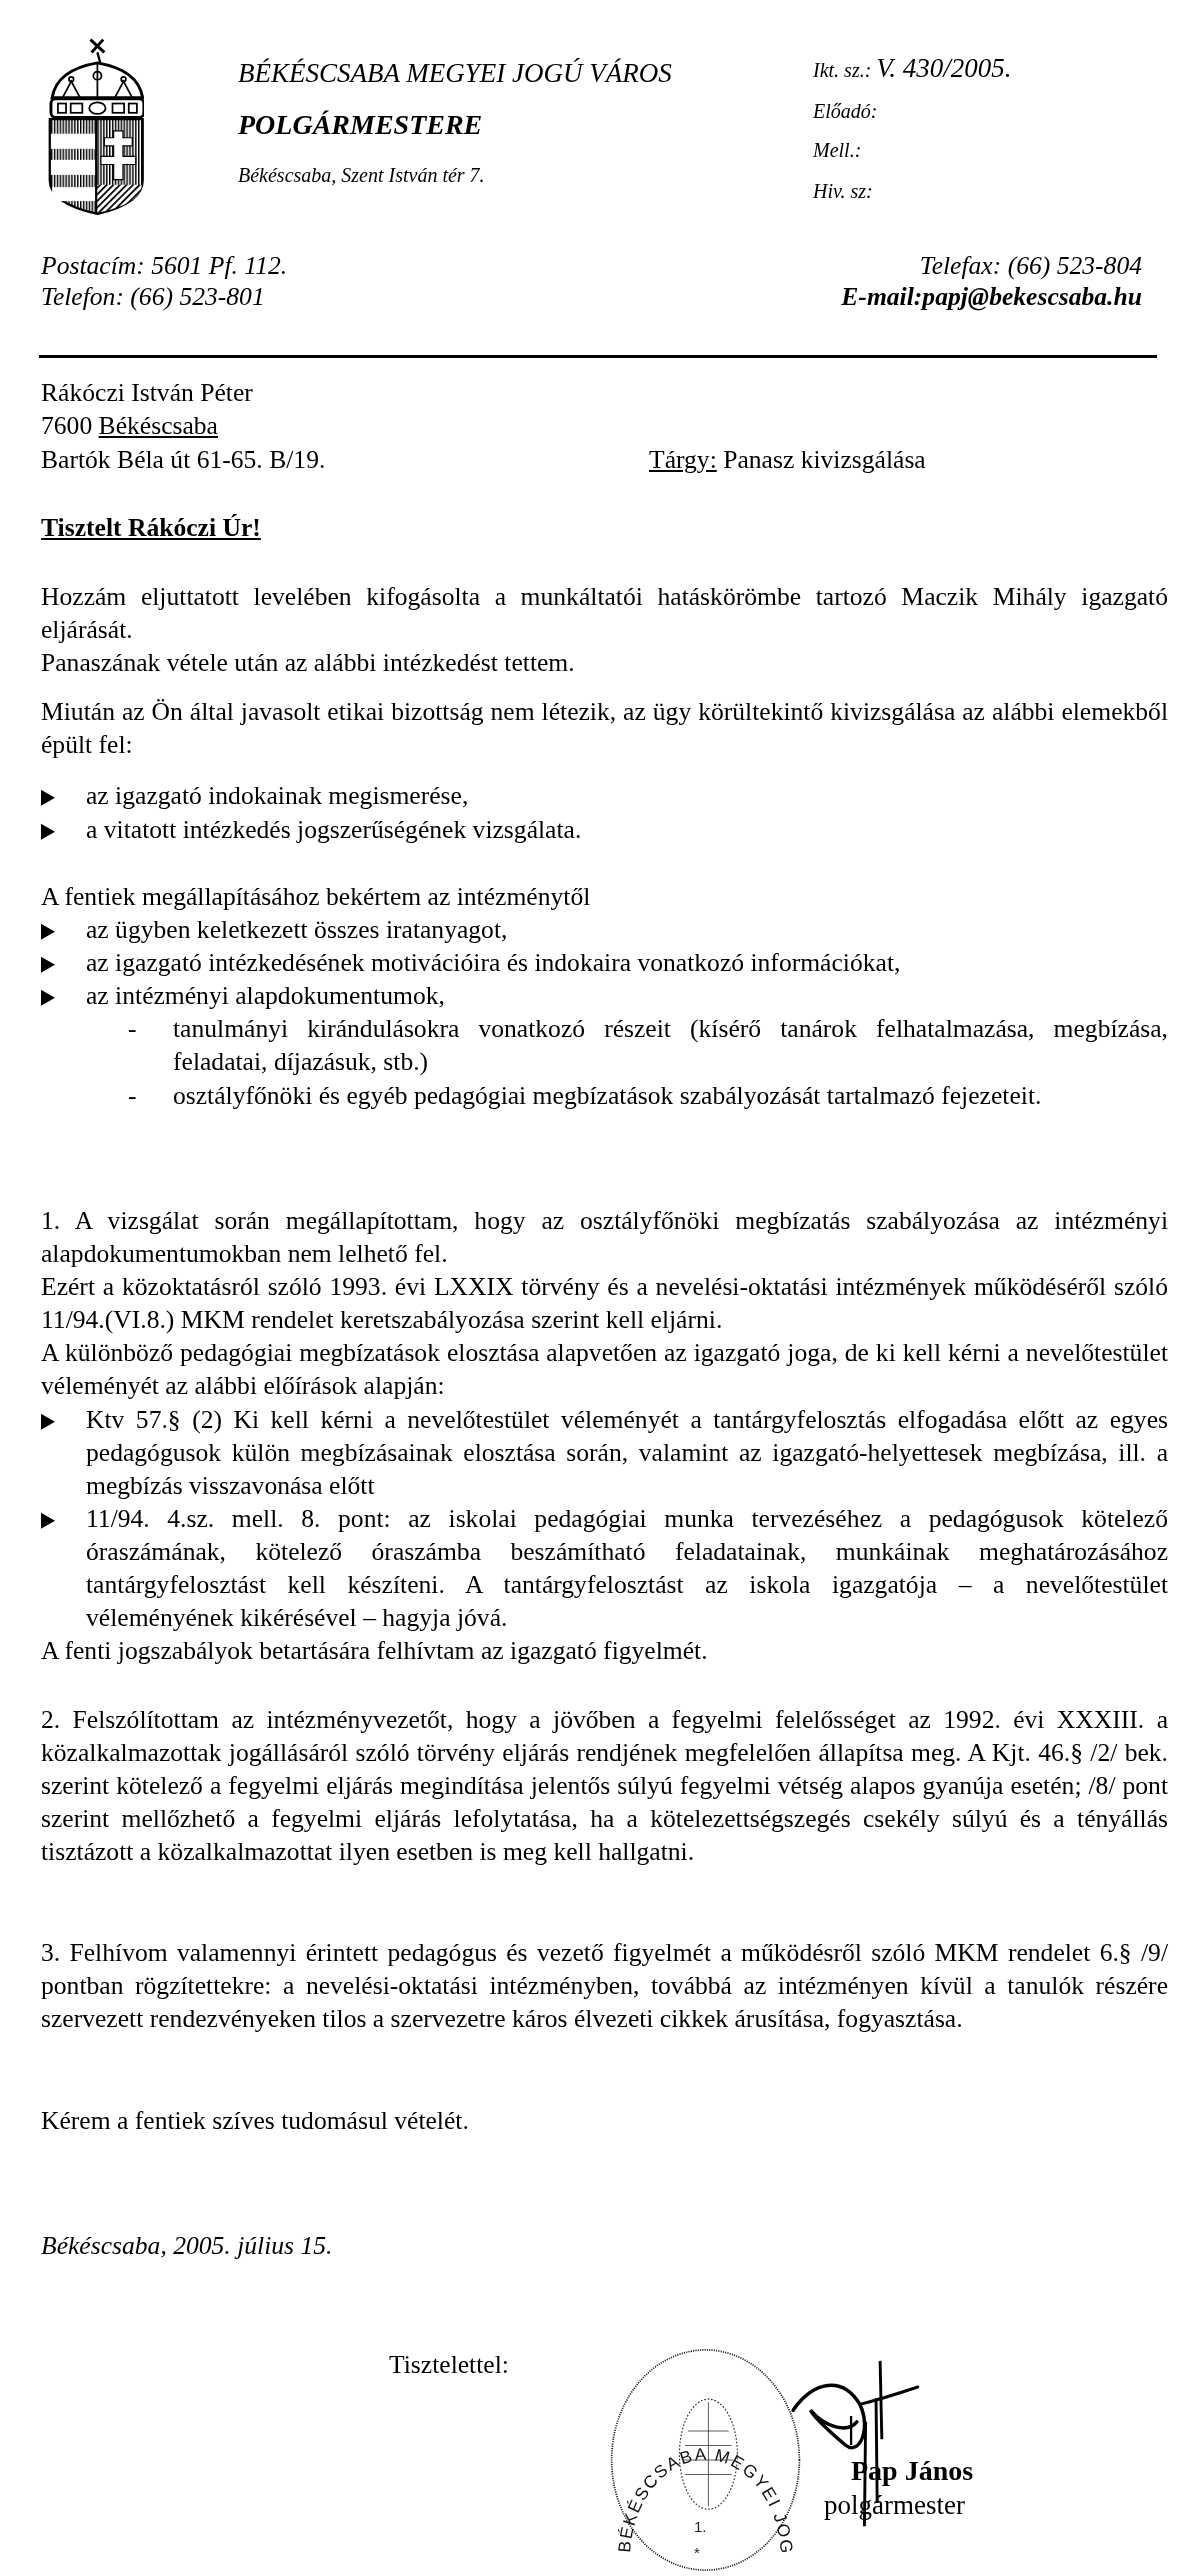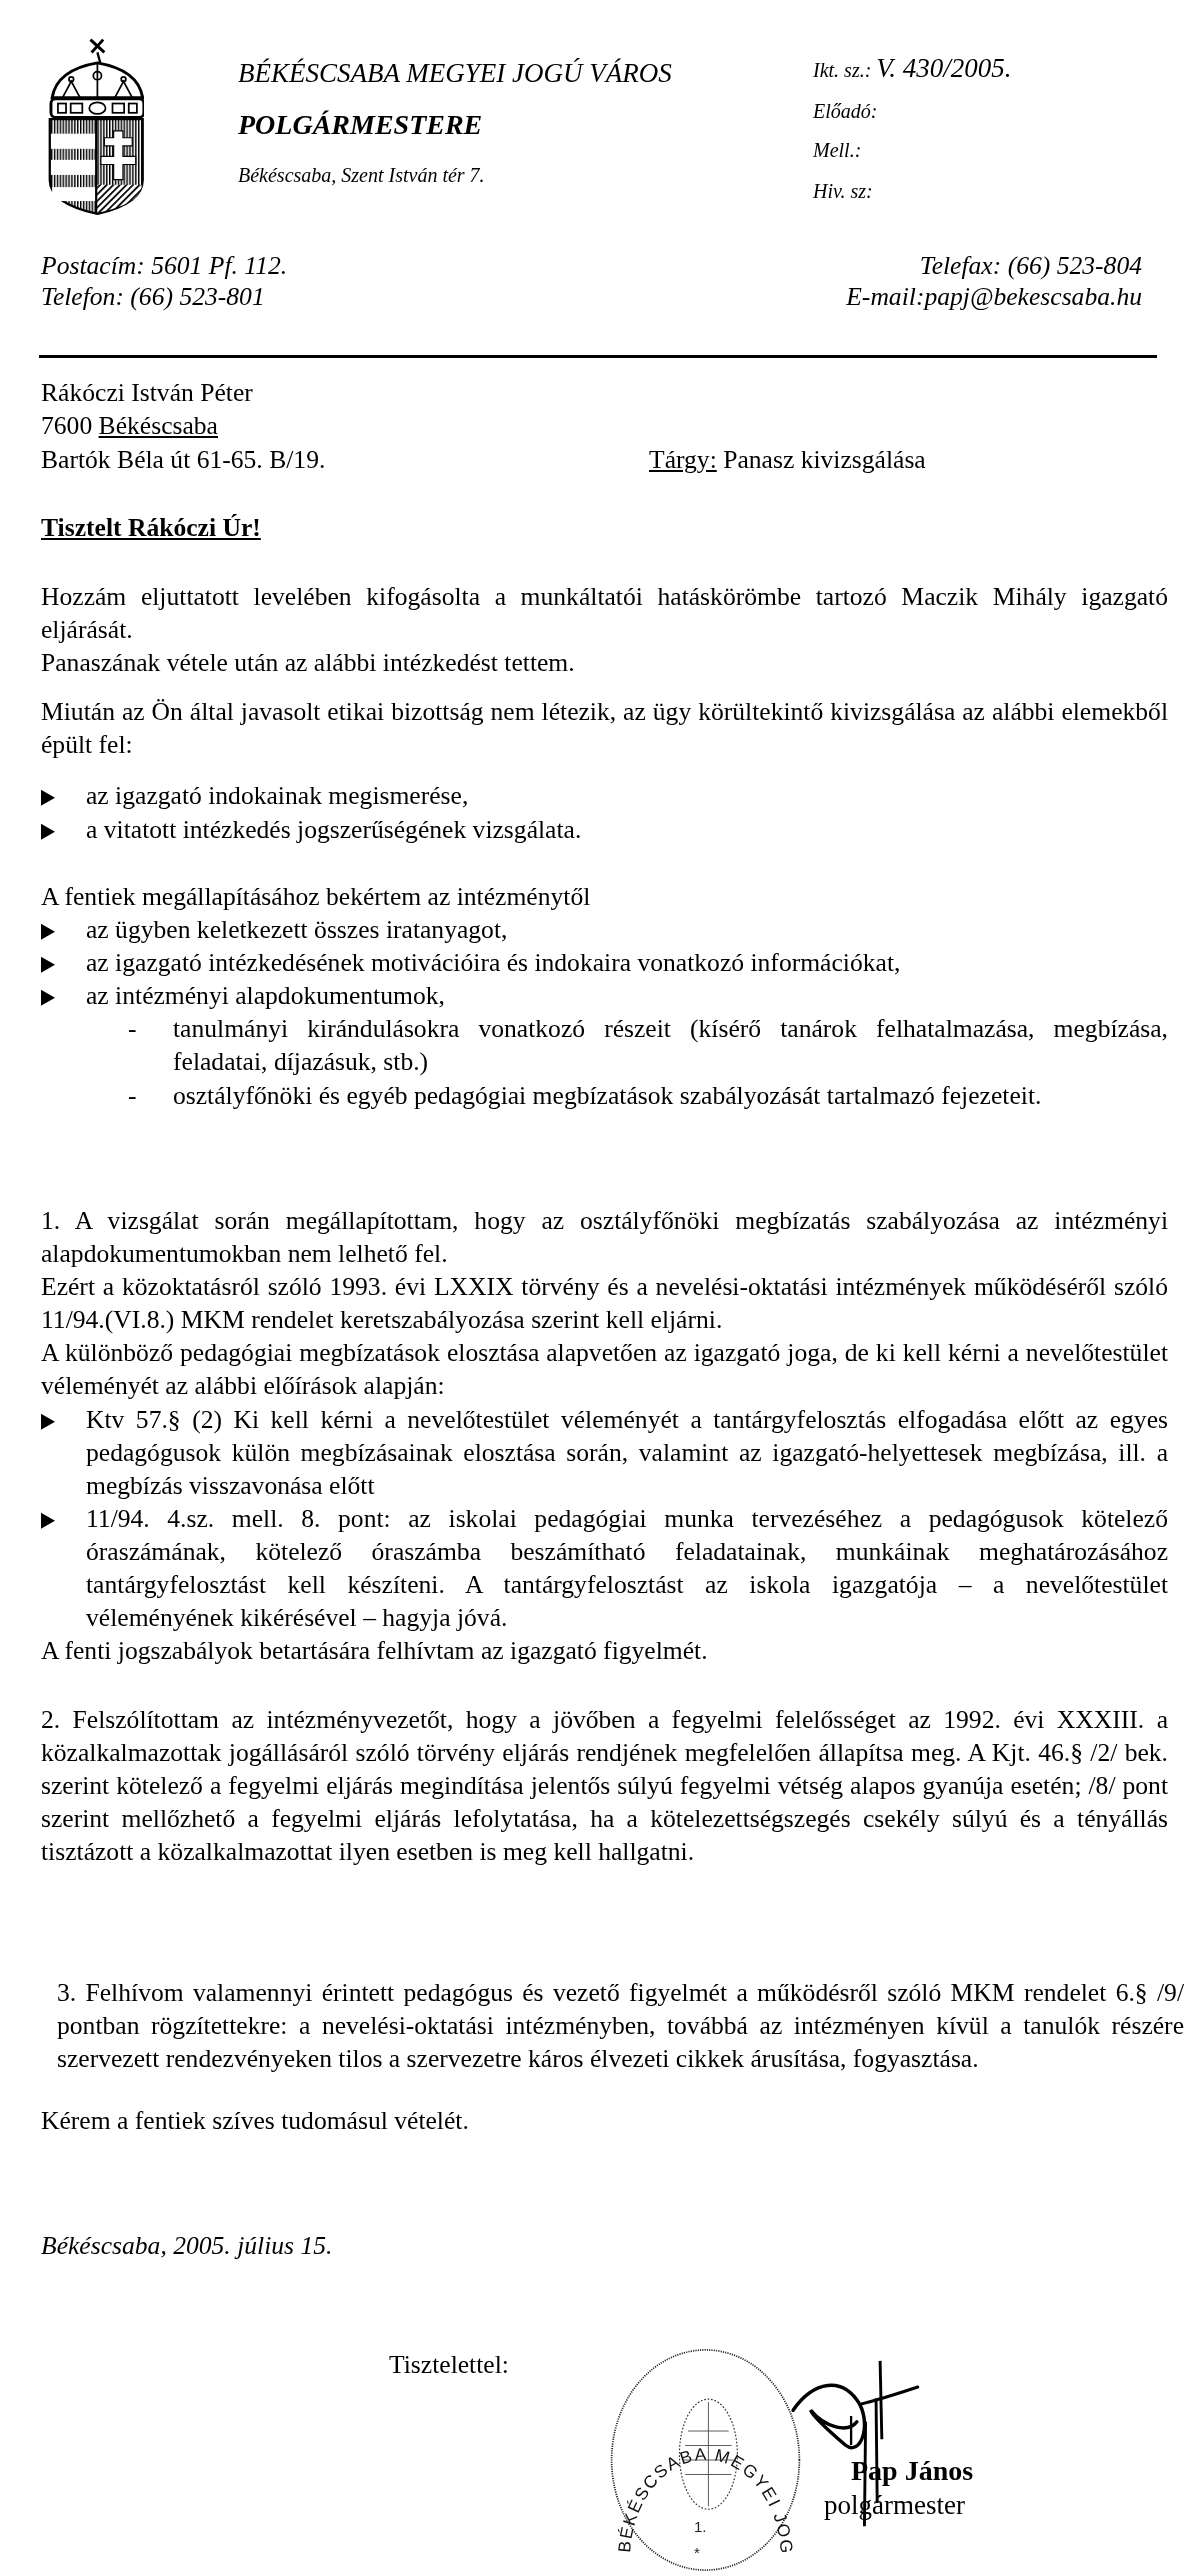--- a/index.html
+++ b/index.html
@@ -80,21 +80,21 @@
   <span>Ikt. sz.:</span>
   <span class="val">V. 430/2005.</span>
 </div>
 <div class="abs meta" style="top:100px;">Előadó:</div>
 <div class="abs meta" style="top:139px;">Mell.:</div>
 <div class="abs meta" style="top:180px;">Hiv. sz:</div>
 
 <div class="abs contact-l" style="top:251px;">Postacím: 5601 Pf. 112.</div>
 <div class="abs contact-l" style="top:282px;">Telefon: (66) 523-801</div>
 <div class="abs contact-r" style="top:251px;">Telefax: (66) 523-804</div>
-<div class="abs contact-r" style="top:282px;">E-mail:papj@bekescsaba.hu</div>
+<div class="abs contact-r" style="top:282px;font-weight:bold;">E-mail:papj@bekescsaba.hu</div>
 
 <div class="abs rule"></div>
 
 <div class="abs txt" style="left:41px;top:376px;">Rákóczi István Péter</div>
 <div class="abs txt" style="left:41px;top:409px;">
   <span>7600</span>
   <span class="u">Békéscsaba</span>
 </div>
 <div class="abs txt" style="left:41px;top:443px;">Bartók Béla út 61-65. B/19.</div>
 <div class="abs txt" style="left:649px;top:443px;">
@@ -147,21 +147,21 @@
   <span class="bt">Ktv 57.§ (2) Ki kell kérni a nevelőtestület véleményét a tantárgyfelosztás elfogadása előtt az egyes pedagógusok külön megbízásainak elosztása során, valamint az igazgató-helyettesek megbízása, ill. a megbízás visszavonása előtt</span>
 </div>
 <div class="abs bullet-row" style="top:1502px;">
   <span class="mk"><span class="arrow"></span></span>
   <span class="bt">11/94. 4.sz. mell. 8. pont: az iskolai pedagógiai munka tervezéséhez a pedagógusok kötelező óraszámának, kötelező óraszámba beszámítható feladatainak, munkáinak meghatározásához tantárgyfelosztást kell készíteni. A tantárgyfelosztást az iskola igazgatója – a nevelőtestület véleményének kikérésével – hagyja jóvá.</span>
 </div>
 <div class="abs para-nojust" style="top:1634px;">A fenti jogszabályok betartására felhívtam az igazgató figyelmét.</div>
 
 <div class="abs para" style="top:1703px;">2. Felszólítottam az intézményvezetőt, hogy a jövőben a fegyelmi felelősséget az 1992. évi XXXIII. a közalkalmazottak jogállásáról szóló törvény eljárás rendjének megfelelően állapítsa meg. A Kjt. 46.§ /2/ bek. szerint kötelező a fegyelmi eljárás megindítása jelentős súlyú fegyelmi vétség alapos gyanúja esetén; /8/ pont szerint mellőzhető a fegyelmi eljárás lefolytatása, ha a kötelezettségszegés csekély súlyú és a tényállás tisztázott a közalkalmazottat ilyen esetben is meg kell hallgatni.</div>
 
-<div class="abs para" style="top:1976px;margin-left:16px;">3. Felhívom valamennyi érintett pedagógus és vezető figyelmét a működésről szóló MKM rendelet 6.§ /9/ pontban rögzítettekre: a nevelési-oktatási intézményben, továbbá az intézményen kívül a tanulók részére szervezett rendezvényeken tilos a szervezetre káros élvezeti cikkek árusítása, fogyasztása.</div>
+<div class="abs para" style="top:1936px;">3. Felhívom valamennyi érintett pedagógus és vezető figyelmét a működésről szóló MKM rendelet 6.§ /9/ pontban rögzítettekre: a nevelési-oktatási intézményben, továbbá az intézményen kívül a tanulók részére szervezett rendezvényeken tilos a szervezetre káros élvezeti cikkek árusítása, fogyasztása.</div>
 
 <div class="abs para-nojust" style="top:2104px;">Kérem a fentiek szíves tudomásul vételét.</div>
 
 <div class="abs txt it" style="left:41px;top:2229px;">Békéscsaba, 2005. július 15.</div>
 <div class="abs txt" style="left:389px;top:2348px;">Tisztelettel:</div>
 
 <div class="abs" style="left:607px;top:2344px;width:197px;height:232px;">
   <svg width="197" height="232" viewBox="0 0 340 400">
     <defs>
       <path id="stampArc" d="M170 370 m-130 0 a130 170 0 1 1 260 0"></path>

